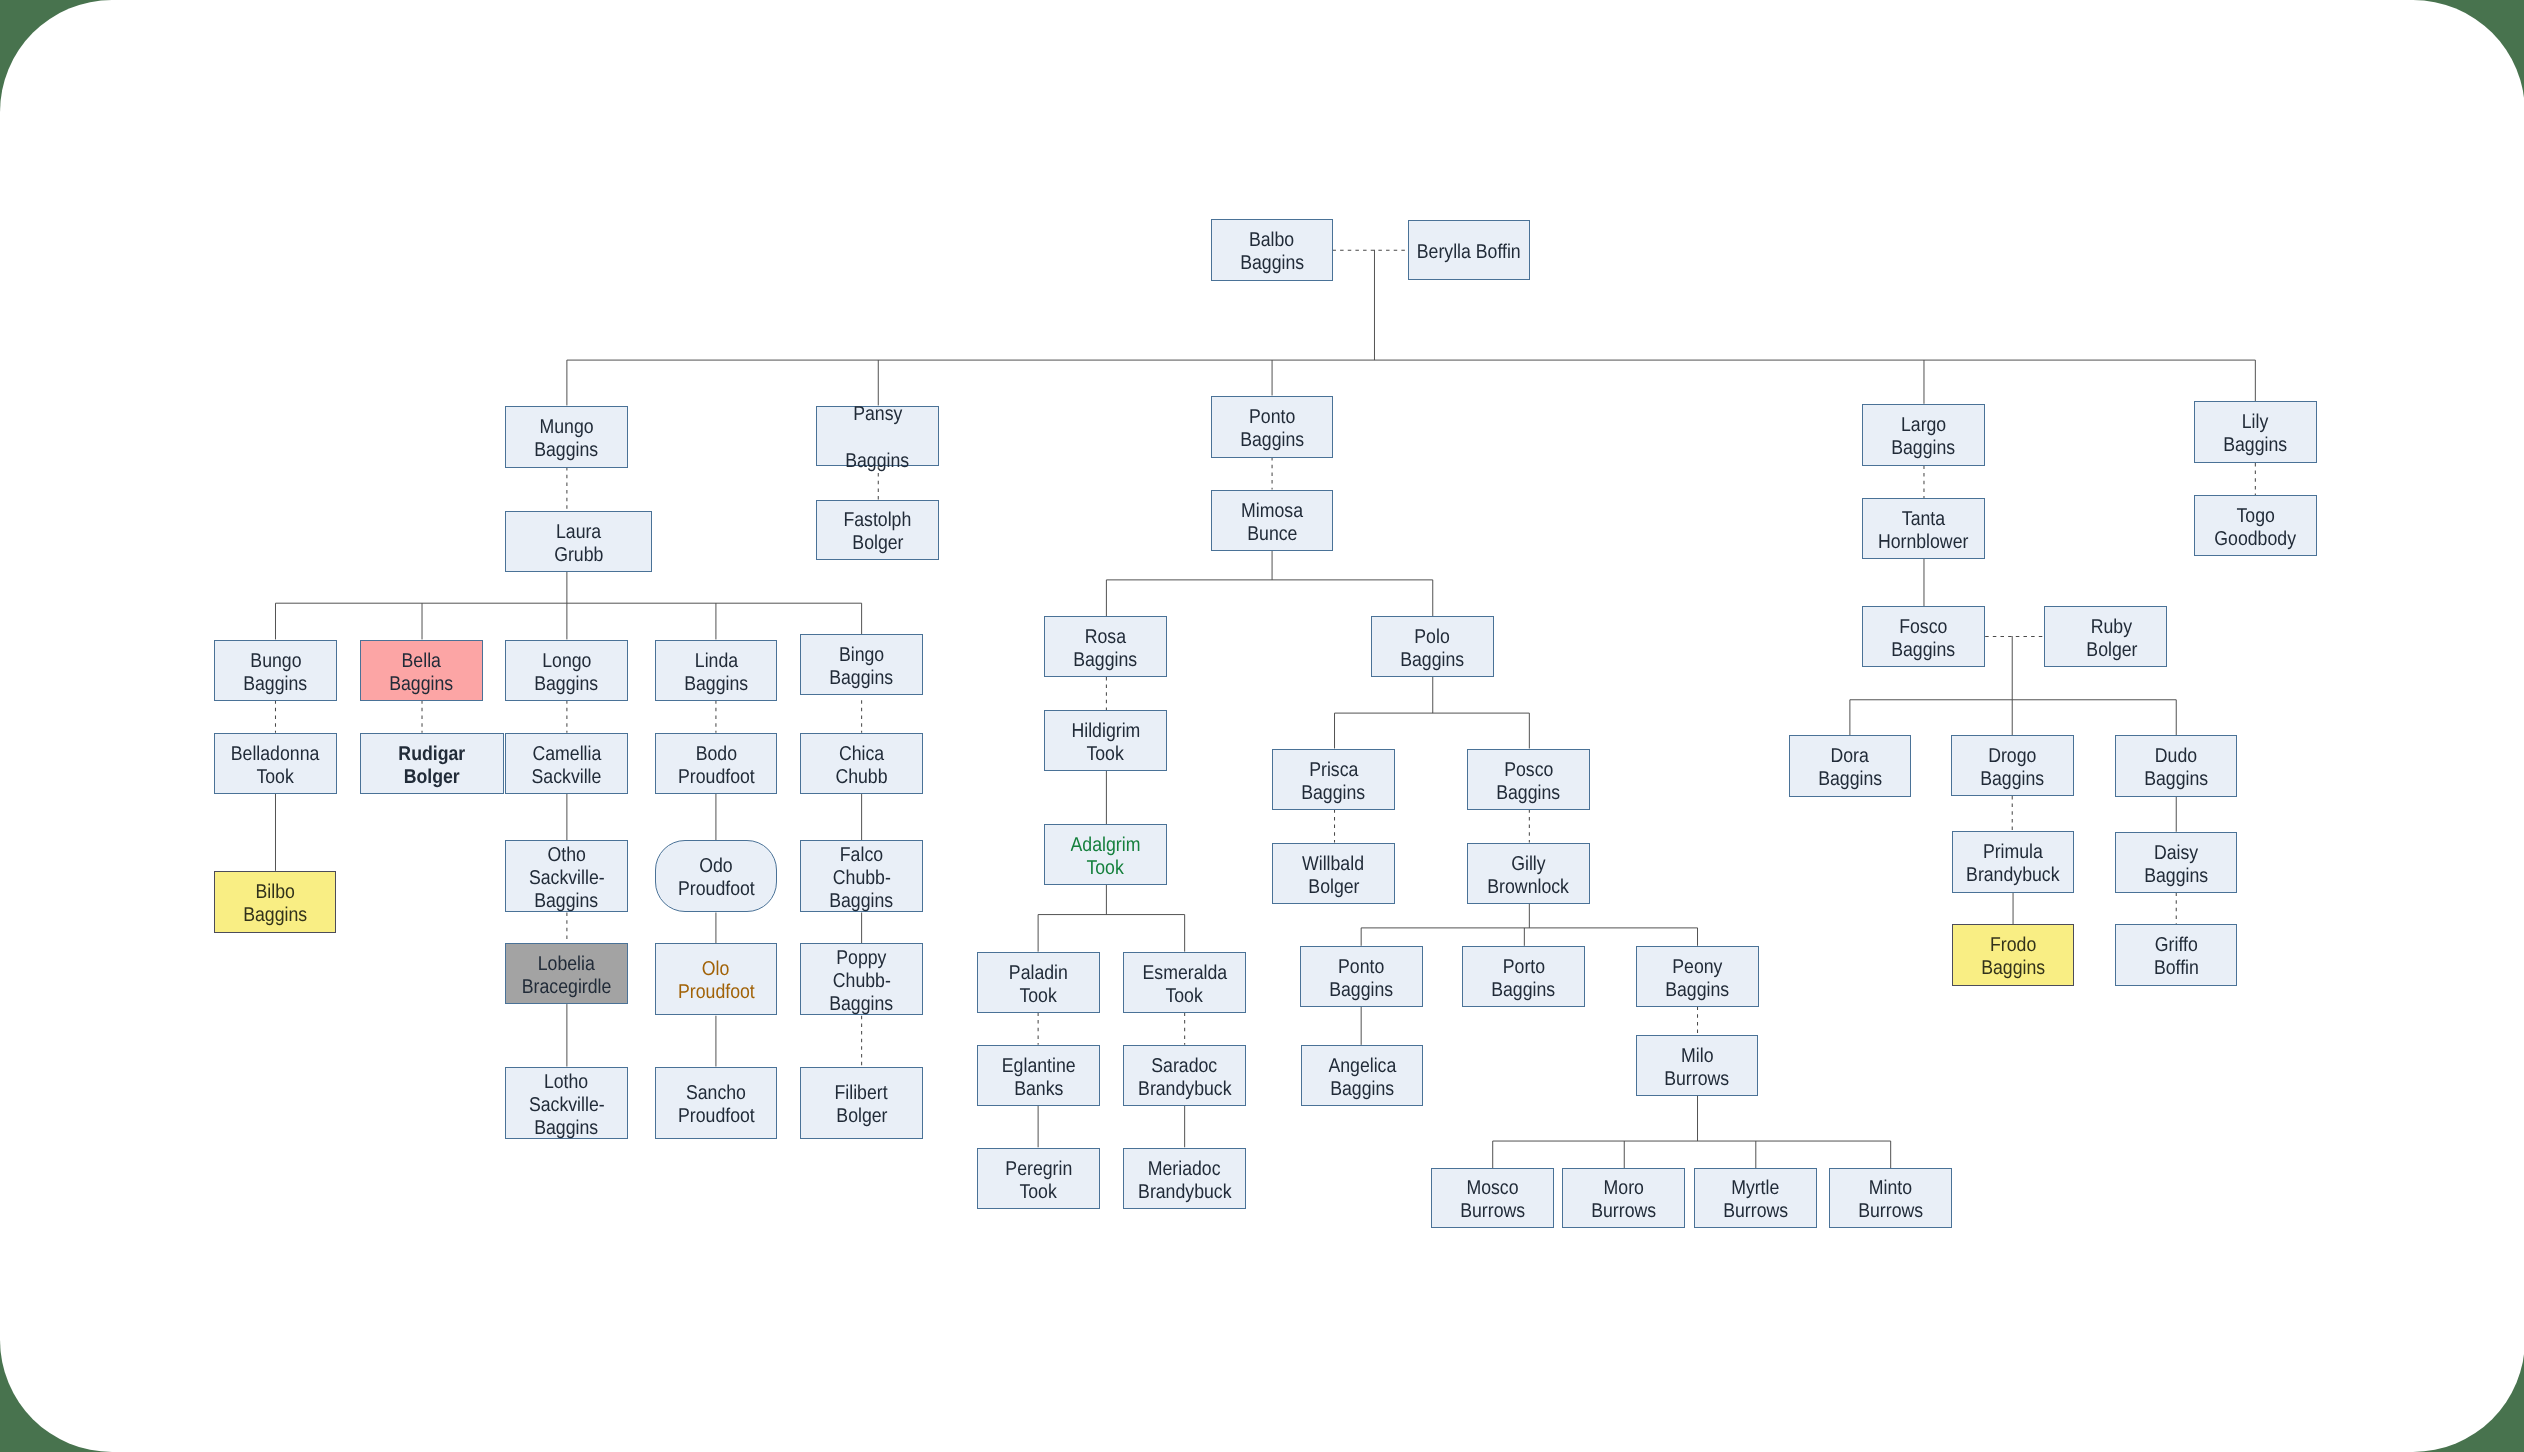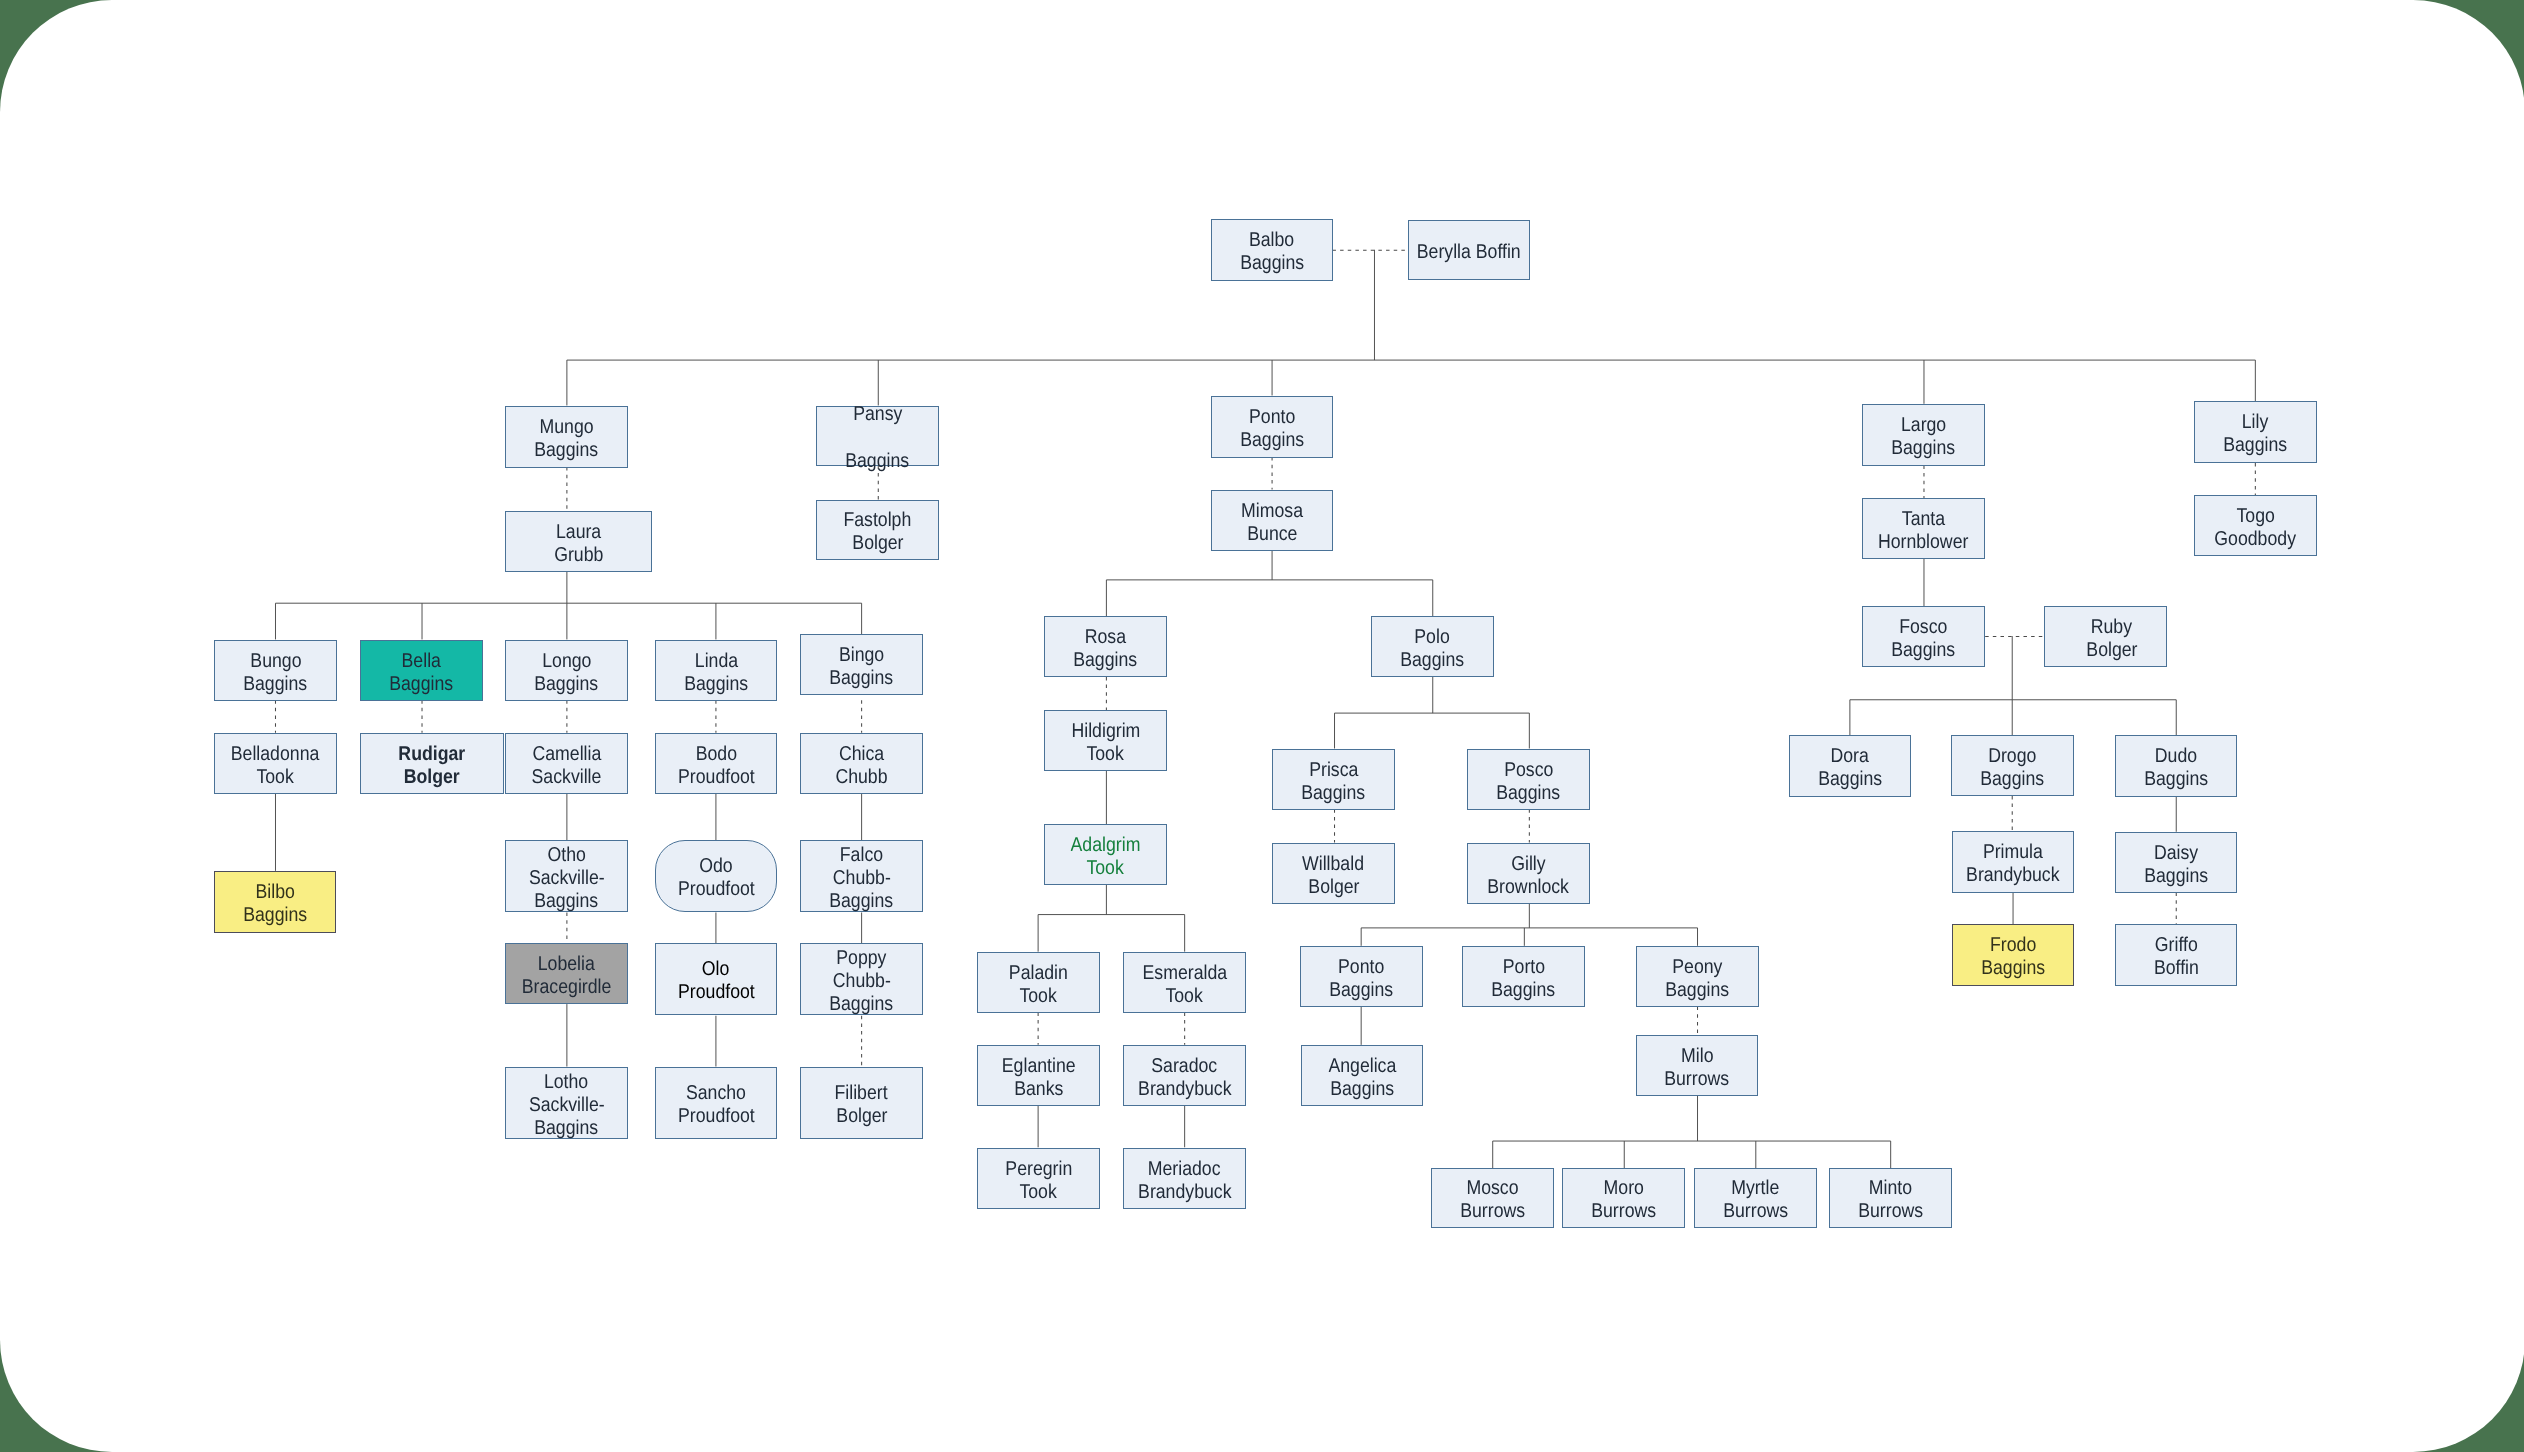--- a/index.html
+++ b/index.html
@@ -124,21 +124,21 @@
           <span class="ln">Baggins</span>
         </div>
         <div class="node" title="Togo Goodbody" style="left: 2194px; top: 495px; width: 123px; height: 61px; background: rgb(233, 239, 247); border-color: rgb(74, 114, 151); color: rgb(33, 43, 56);">
           <span class="ln">Togo</span>
           <span class="ln">Goodbody</span>
         </div>
         <div class="node" title="Bungo Baggins" style="left: 214px; top: 640px; width: 123px; height: 61px; background: rgb(233, 239, 247); border-color: rgb(74, 114, 151); color: rgb(33, 43, 56);">
           <span class="ln">Bungo</span>
           <span class="ln">Baggins</span>
         </div>
-        <div class="node" title="Bella Baggins" style="left: 360px; top: 640px; width: 123px; height: 61px; background: #14b8a6; border-color: rgb(74, 114, 151); color: rgb(33, 43, 56);">
+        <div class="node" title="Bella Baggins" style="left: 360px; top: 640px; width: 123px; height: 61px; background: #fca5a5; border-color: rgb(74, 114, 151); color: rgb(33, 43, 56);">
           <span class="ln">Bella</span>
           <span class="ln">Baggins</span>
         </div>
         <div class="node" title="Longo Baggins" style="left: 505px; top: 640px; width: 123px; height: 61px; background: rgb(233, 239, 247); border-color: rgb(74, 114, 151); color: rgb(33, 43, 56);">
           <span class="ln">Longo</span>
           <span class="ln">Baggins</span>
         </div>
         <div class="node" title="Linda Baggins" style="left: 655px; top: 640px; width: 122px; height: 61px; background: rgb(233, 239, 247); border-color: rgb(74, 114, 151); color: rgb(33, 43, 56);">
           <span class="ln">Linda</span>
           <span class="ln">Baggins</span>
@@ -182,21 +182,21 @@
         </div>
         <div class="node" title="Falco Chubb-Baggins" style="left: 800px; top: 840px; width: 123px; height: 72px; background: rgb(233, 239, 247); border-color: rgb(74, 114, 151); color: rgb(33, 43, 56);">
           <span class="ln">Falco</span>
           <span class="ln">Chubb-</span>
           <span class="ln">Baggins</span>
         </div>
         <div class="node" title="Lobelia Bracegirdle" style="left: 505px; top: 943px; width: 123px; height: 61px; background: #a3a3a3; border-color: rgb(74, 114, 151); color: rgb(33, 43, 56);">
           <span class="ln">Lobelia</span>
           <span class="ln">Bracegirdle</span>
         </div>
-        <div class="node" title="Olo Proudfoot" style="left: 655px; top: 943px; width: 122px; height: 72px; background: rgb(233, 239, 247); border-color: rgb(74, 114, 151); color: #000000; text-align: center;">
+        <div class="node" title="Olo Proudfoot" style="left: 655px; top: 943px; width: 122px; height: 72px; background: rgb(233, 239, 247); border-color: rgb(74, 114, 151); color: #a16207; text-align: center;">
           <span class="ln">Olo</span>
           <span class="ln">Proudfoot</span>
         </div>
         <div class="node" title="Poppy Chubb-Baggins" style="left: 800px; top: 943px; width: 123px; height: 72px; background: rgb(233, 239, 247); border-color: rgb(74, 114, 151); color: rgb(33, 43, 56);">
           <span class="ln">Poppy</span>
           <span class="ln">Chubb-</span>
           <span class="ln">Baggins</span>
         </div>
         <div class="node" title="Lotho Sackville-Baggins" style="left: 505px; top: 1067px; width: 123px; height: 72px; background: rgb(233, 239, 247); border-color: rgb(74, 114, 151); color: rgb(33, 43, 56);">
           <span class="ln">Lotho</span>

